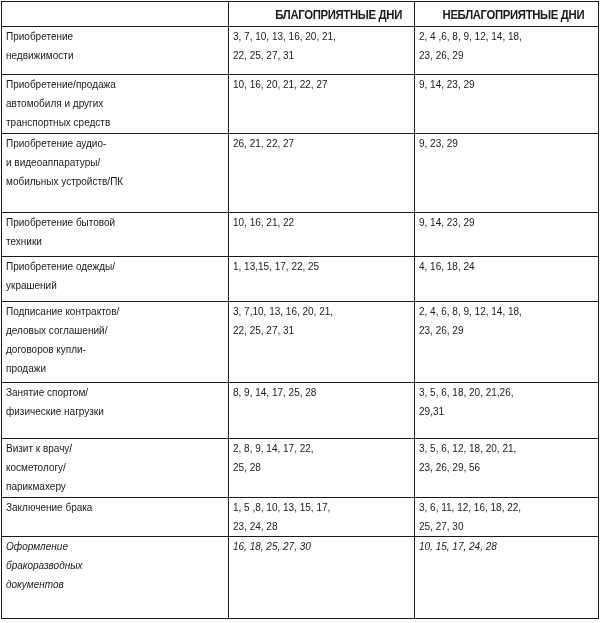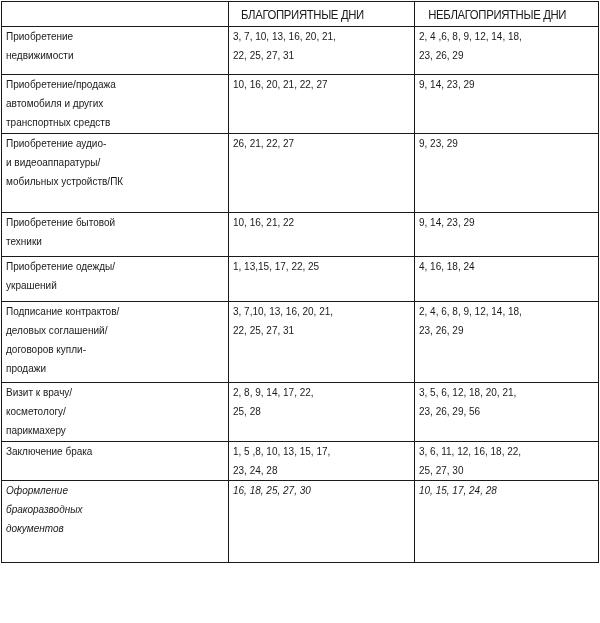--- a/index.html
+++ b/index.html
@@ -17,24 +17,24 @@
     vertical-align: top;
     padding: 0 4px;
     font-size: 10px;
     line-height: 19px;
     font-weight: normal;
     text-align: left;
     overflow: hidden;
   }
   .table th {
     font-family: "Liberation Sans Narrow", "Liberation Sans", "DejaVu Sans", sans-serif;
-    font-weight: normal;
+    font-weight: bold;
     font-size: 13.2px;
     letter-spacing: -0.4px;
-    text-align: left;
+    text-align: right;
     vertical-align: middle;
     padding: 0 2px;
     transform-origin: center;
     margin-top: 42px;
   }
   .table th .hdr { display: inline-block; transform: scaleX(0.86); white-space: nowrap; }
   col.c1 { width: 227px; }
   col.c2 { width: 186px; }
   col.c3 { width: 184px; }
   .label { white-space: pre-line; }
@@ -94,20 +94,27 @@
     <tr style="height:81px;">
       <td class="label">Подписание контрактов/
 деловых соглашений/
 договоров купли-
 продажи</td>
       <td class="days">3, 7,10, 13, 16, 20, 21,
 22, 25, 27, 31</td>
       <td class="days">2, 4, 6, 8, 9, 12, 14, 18,
 23, 26, 29</td>
     </tr>
+    <tr style="height:56px;">
+      <td class="label">Занятие спортом/
+физические нагрузки</td>
+      <td class="days">8, 9, 14, 17, 25, 28</td>
+      <td class="days">3, 5, 6, 18, 20, 21,26,
+29,31</td>
+    </tr>
     <tr style="height:59px;">
       <td class="label">Визит к врачу/
 косметологу/
 парикмахеру</td>
       <td class="days">2, 8, 9, 14, 17, 22,
 25, 28</td>
       <td class="days">3, 5, 6, 12, 18, 20, 21,
 23, 26, 29, 56</td>
     </tr>
     <tr style="height:39px;">

